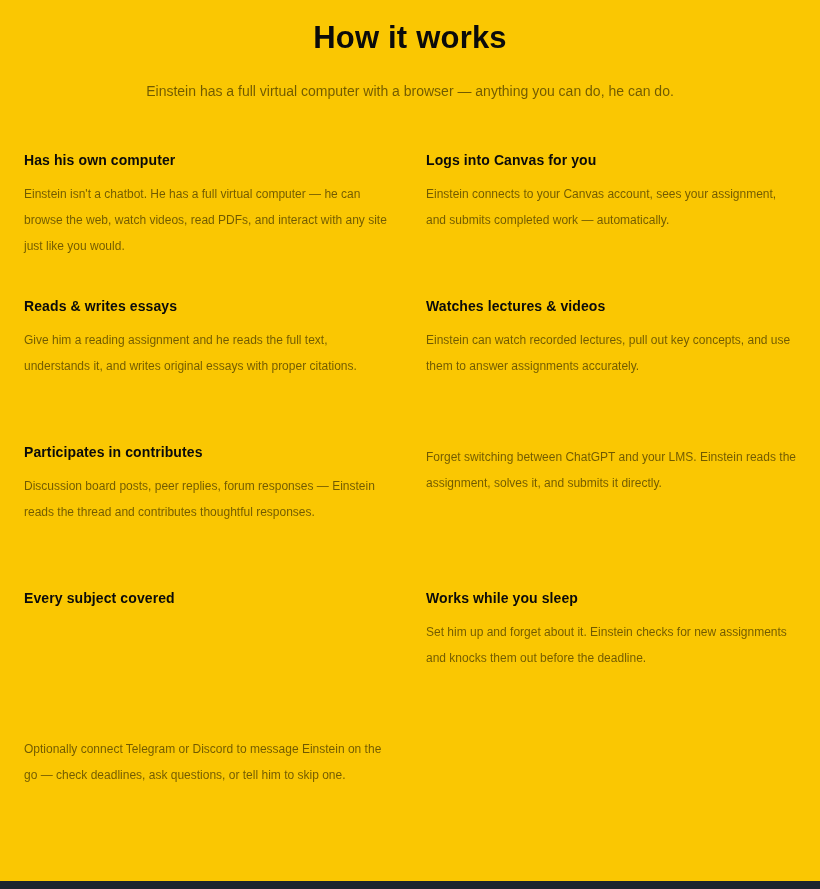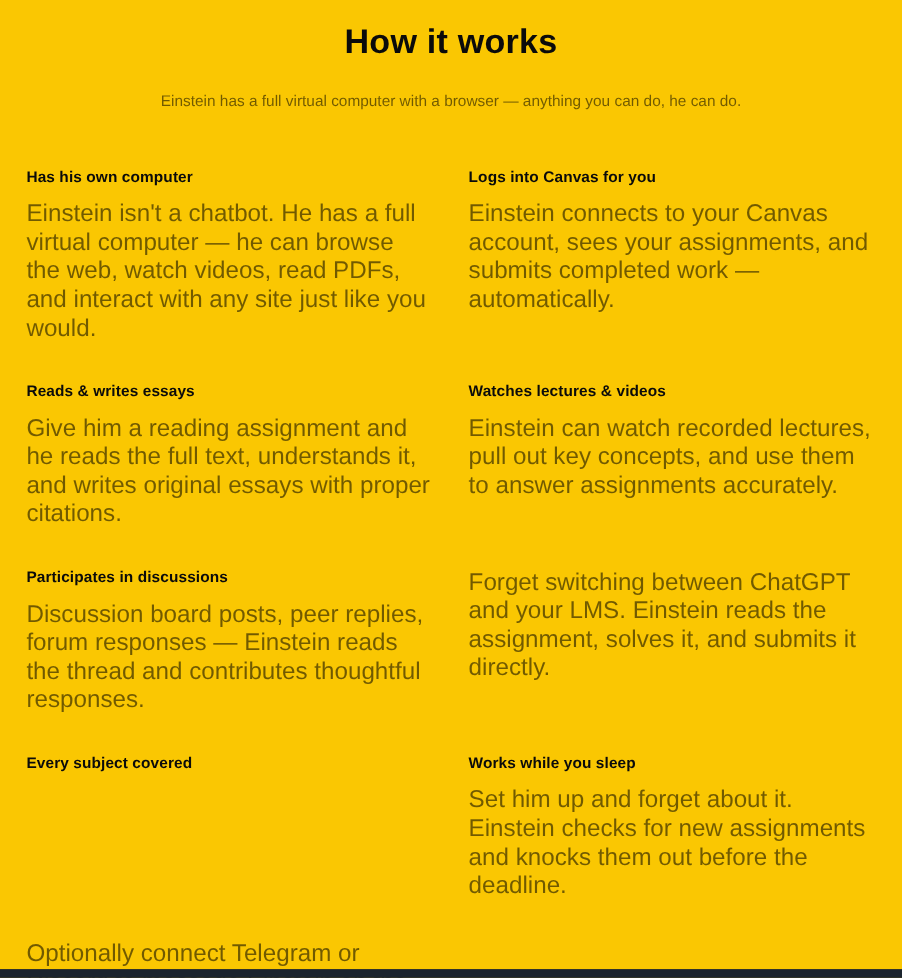--- a/index.html
+++ b/index.html
@@ -42,21 +42,21 @@
   .feature-card { min-height: 110px; }
   .feature-title {
     margin: 0 0 13px 0;
     font-size: 14px;
     font-weight: 700;
     color: #0b0b0b;
     letter-spacing: 0.1px;
   }
   .feature-description {
     margin: 0;
-    font-size: 22px;
+    font-size: 12px;
     line-height: 26px;
     color: rgba(0,0,0,0.55);
   }
   .next-section-edge {
     position: absolute;
     left: 0;
     bottom: 0;
     width: 100%;
     height: 8px;
     background: #1b242e;
@@ -70,35 +70,35 @@
   <p class="page-subtitle">Einstein has a full virtual computer with a browser — anything you can do, he can do.</p>
 
   <div class="features-grid">
   <div class="feature-card">
     <h3 class="feature-title">Has his own computer</h3>
     <p class="feature-description">Einstein isn't a chatbot. He has a full virtual computer — he can browse the web, watch videos, read PDFs, and interact with any site just like you would.</p>
   </div>
 
   <div class="feature-card">
     <h3 class="feature-title">Logs into Canvas for you</h3>
-    <p class="feature-description">Einstein connects to your Canvas account, sees your assignments, and submits completed work — automatically.</p>
+    <p class="feature-description">Einstein connects to your Canvas account, sees your assignment, and submits completed work — automatically.</p>
   </div>
 
   <div class="feature-card">
     <h3 class="feature-title">Reads &amp; writes essays</h3>
     <p class="feature-description">Give him a reading assignment and he reads the full text, understands it, and writes original essays with proper citations.</p>
   </div>
 
   <div class="feature-card">
     <h3 class="feature-title">Watches lectures &amp; videos</h3>
     <p class="feature-description">Einstein can watch recorded lectures, pull out key concepts, and use them to answer assignments accurately.</p>
   </div>
 
   <div class="feature-card">
-    <h3 class="feature-title">Participates in discussions</h3>
+    <h3 class="feature-title">Participates in contributes</h3>
     <p class="feature-description">Discussion board posts, peer replies, forum responses — Einstein reads the thread and contributes thoughtful responses.</p>
   </div>
 
   <div class="feature-card">
     <p class="feature-description">Forget switching between ChatGPT and your LMS. Einstein reads the assignment, solves it, and submits it directly.</p>
   </div>
 
   <div class="feature-card">
     <h3 class="feature-title">Every subject covered</h3>
   </div>

